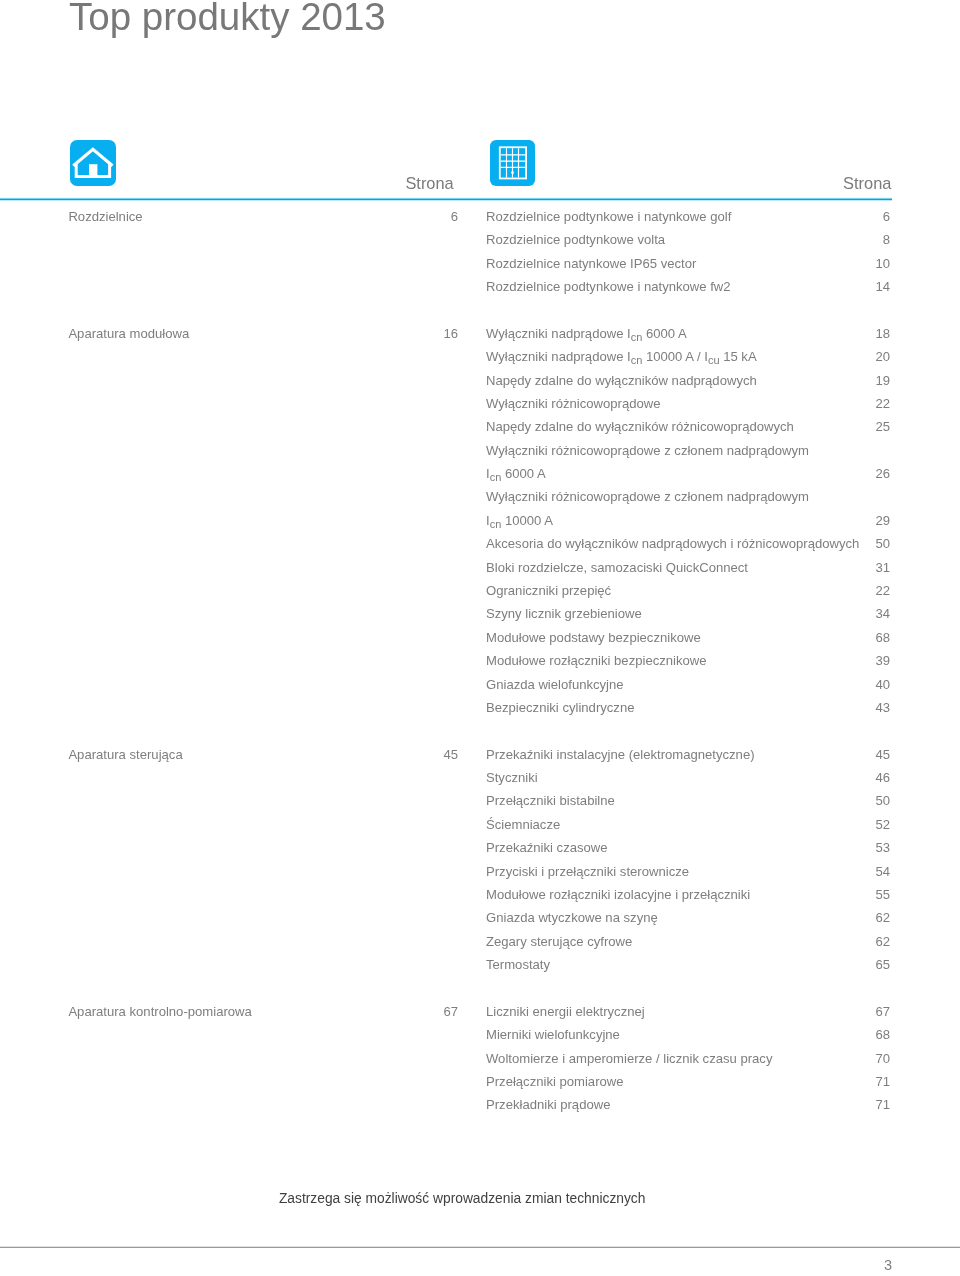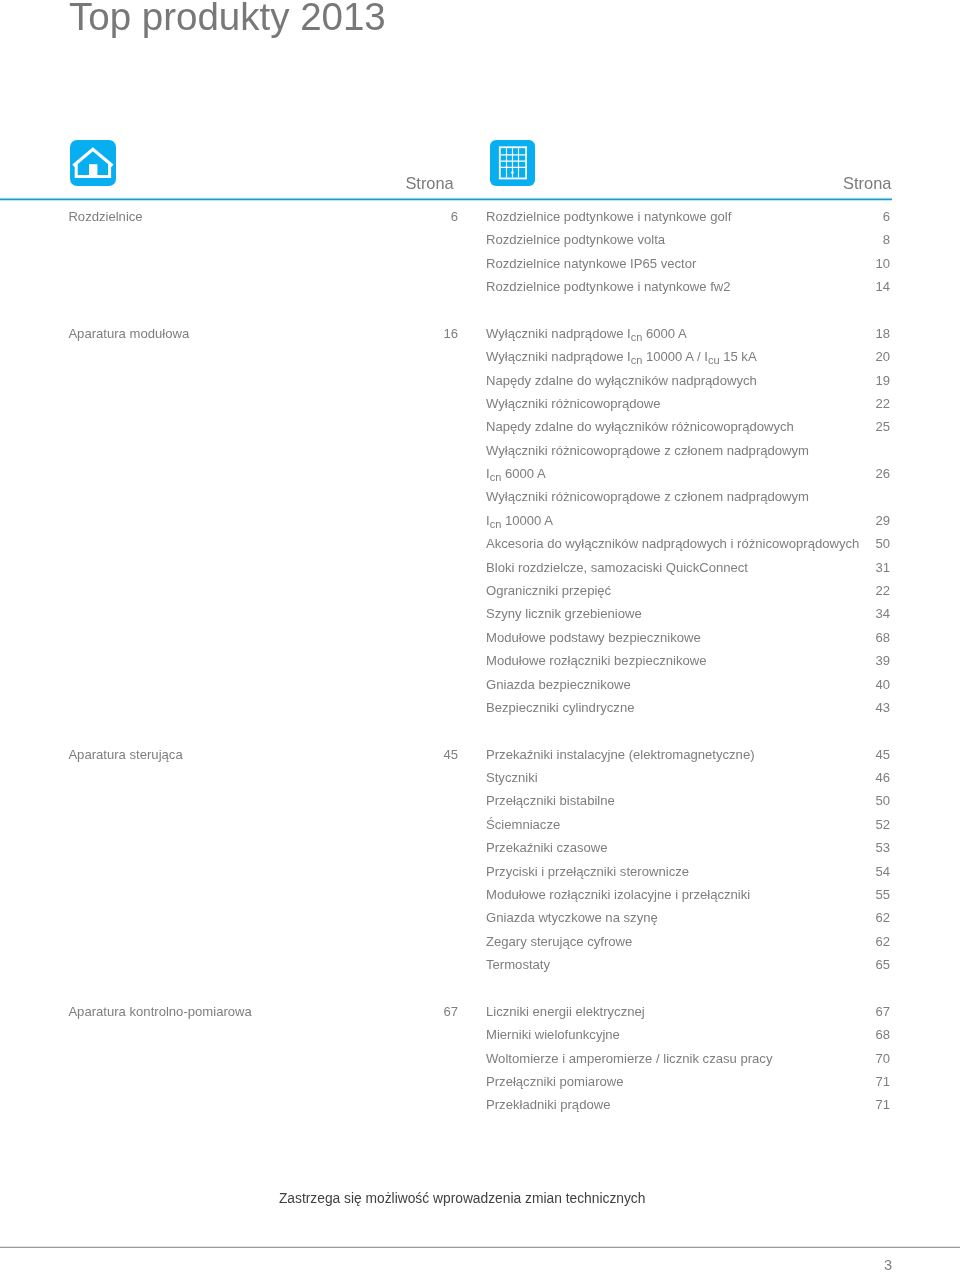--- a/index.html
+++ b/index.html
@@ -143,21 +143,21 @@
     </div>
       <div class="row" style="top: 625.74px;">
       <span class="rcol-label">Modułowe podstawy bezpiecznikowe</span>
       <span class="rcol-page">68</span>
     </div>
       <div class="row" style="top: 649.12px;">
       <span class="rcol-label">Modułowe rozłączniki bezpiecznikowe</span>
       <span class="rcol-page">39</span>
     </div>
       <div class="row" style="top: 672.5px;">
-      <span class="rcol-label">Gniazda bezpiecznikowe</span>
+      <span class="rcol-label">Gniazda wielofunkcyjne</span>
       <span class="rcol-page">40</span>
     </div>
       <div class="row" style="top: 695.88px;">
       <span class="rcol-label">Bezpieczniki cylindryczne</span>
       <span class="rcol-page">43</span>
     </div>
       <div class="row" style="top: 742.64px;">
       <span class="lcol-label">Aparatura sterująca</span>
       <span class="lcol-page">45</span>
     </div>

